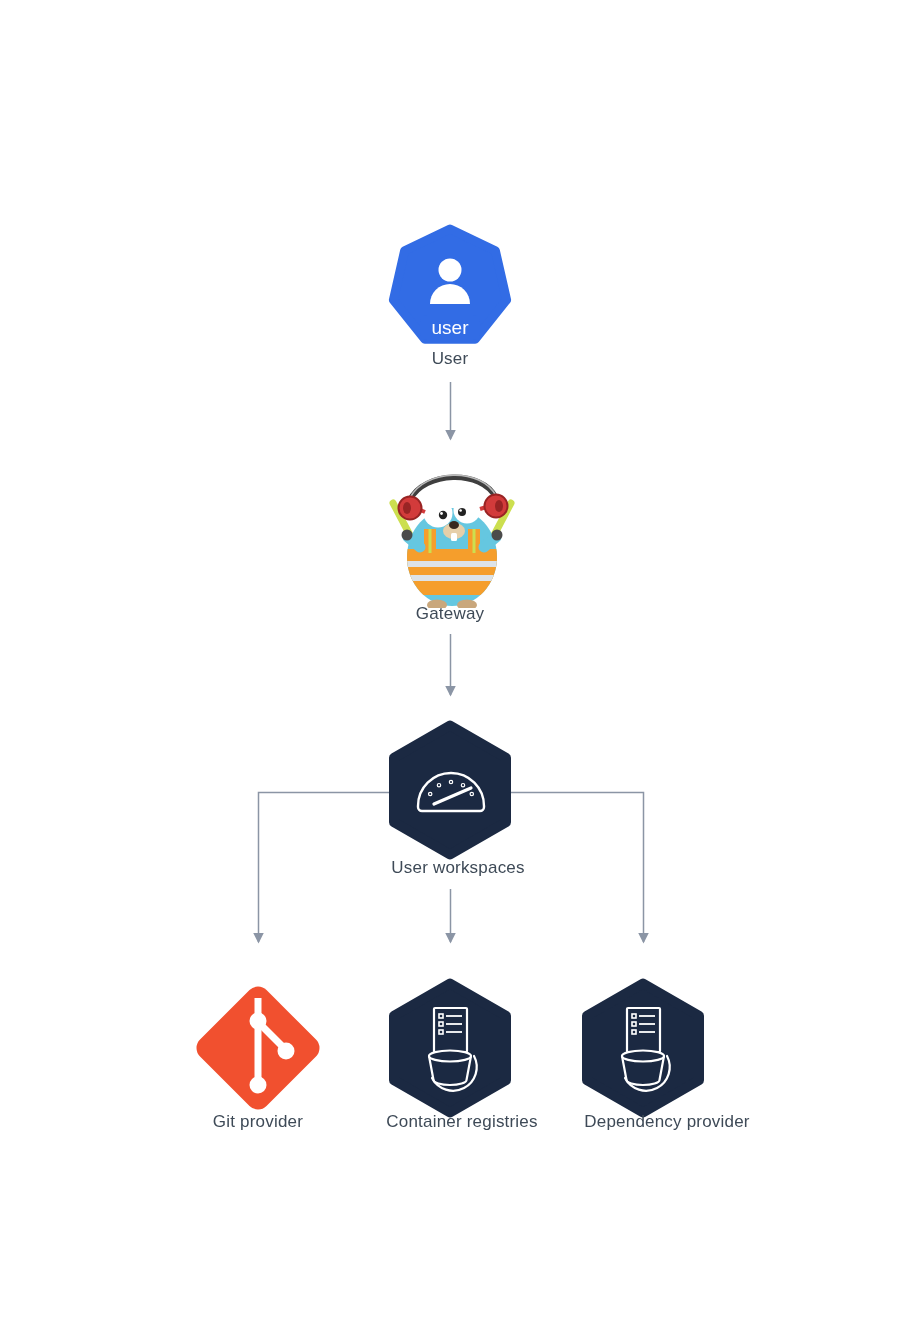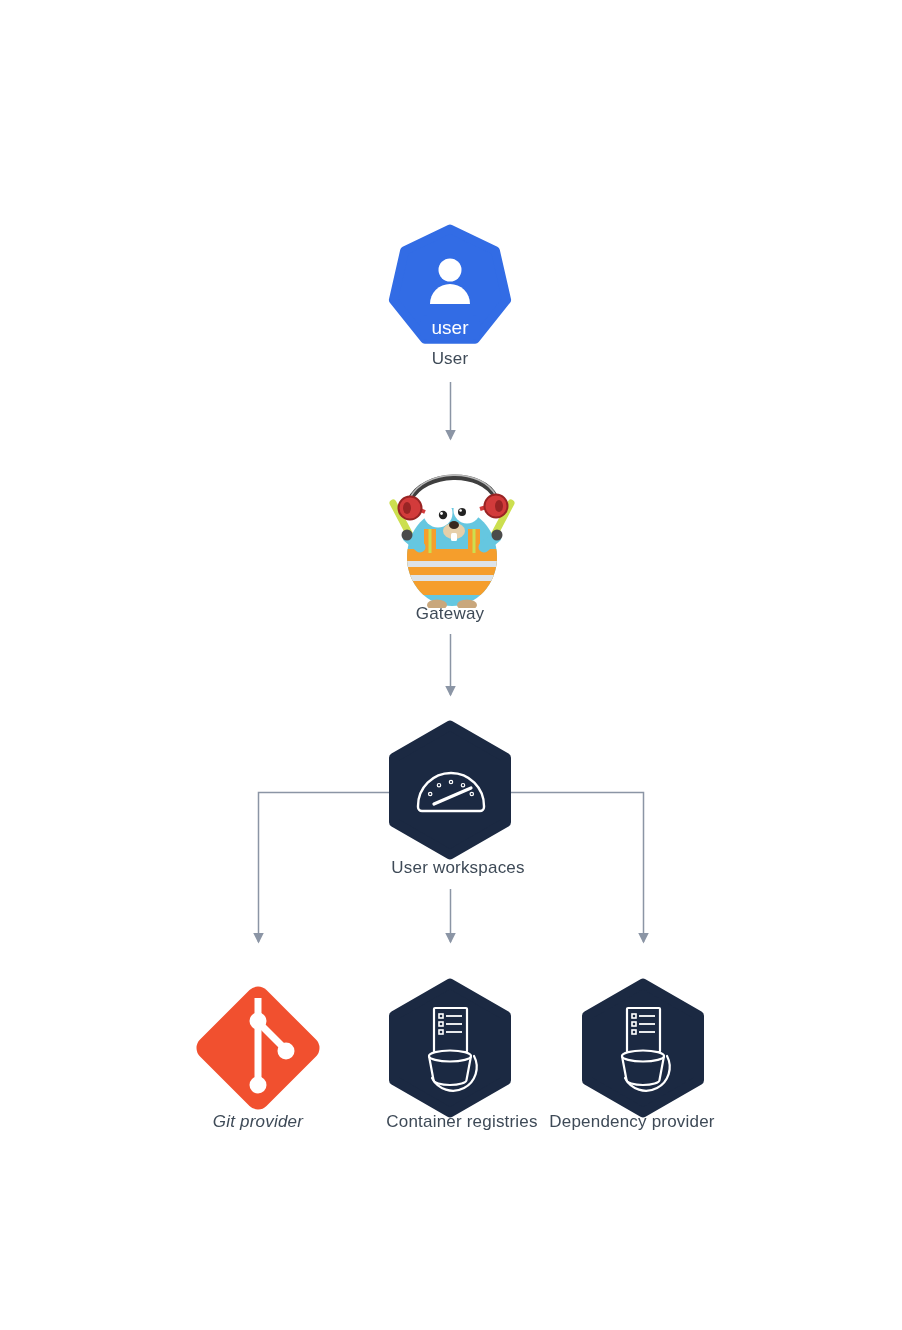--- a/index.html
+++ b/index.html
@@ -124,21 +124,21 @@
       <rect x="-47" y="-47" width="94" height="94" rx="12" transform="rotate(45)" fill="#f1502f"></rect>
       <g>
         <line x1="0" y1="-50" x2="0" y2="42" stroke="#ffffff" stroke-width="7"></line>
         <line x1="1" y1="-25" x2="28" y2="2" stroke="#ffffff" stroke-width="7"></line>
         <circle cx="0" cy="-27" r="8.5" fill="#ffffff"></circle>
         <circle cx="0" cy="37" r="8.5" fill="#ffffff"></circle>
         <circle cx="28" cy="3" r="8.5" fill="#ffffff"></circle>
       </g>
     </svg>
   </div>
-  <div class="node-label" style="left:148px; top:1111px; width:220px;font-style:italic;">Git provider</div>
+  <div class="node-label" style="left:148px; top:1111px; width:220px;">Git provider</div>
 
   <div class="node" style="left:380px; top:968px;">
     <svg width="140" height="160" viewBox="-70 -80 140 160">
       <polygon points="0,-64.5 56,-32.25 56,32.25 0,64.5 -56,32.25 -56,-32.25" fill="#1b2942" stroke="#1b2942" stroke-width="10" stroke-linejoin="round"></polygon>
       <g transform="translate(0,4)">
         <g stroke="#ffffff" fill="none">
           <rect x="-16" y="-44" width="33" height="44" rx="1" stroke-width="2.2"></rect>
           <rect x="-11" y="-38" width="4" height="4" stroke-width="1.6"></rect>
             <line x1="-4" y1="-36" x2="12" y2="-36" stroke-width="1.8"></line>
           <rect x="-11" y="-30" width="4" height="4" stroke-width="1.6"></rect>
@@ -170,15 +170,15 @@
             <line x1="-4" y1="-20" x2="12" y2="-20" stroke-width="1.8"></line>
         </g>
         <g>
           <path d="M -21 4 L -16.5 28 A 16.5 5 0 0 0 16.5 28 L 21 4 Z" fill="#1b2942" stroke="#ffffff" stroke-width="2.2" stroke-linejoin="round"></path>
           <ellipse cx="0" cy="4" rx="21" ry="5.5" fill="#1b2942" stroke="#ffffff" stroke-width="2.2"></ellipse>
           <path d="M -18 26 A 23 23 0 0 0 24 4" fill="none" stroke="#ffffff" stroke-width="2.2" stroke-linecap="round"></path>
         </g>
       </g>
     </svg>
   </div>
-  <div class="node-label" style="left:502px; top:1111px; width:260px;text-align:center;">Dependency provider</div>
+  <div class="node-label" style="left:537px; top:1111px; width:260px;text-align:center;">Dependency provider</div>
 
 </div>
 
 </body></html>

